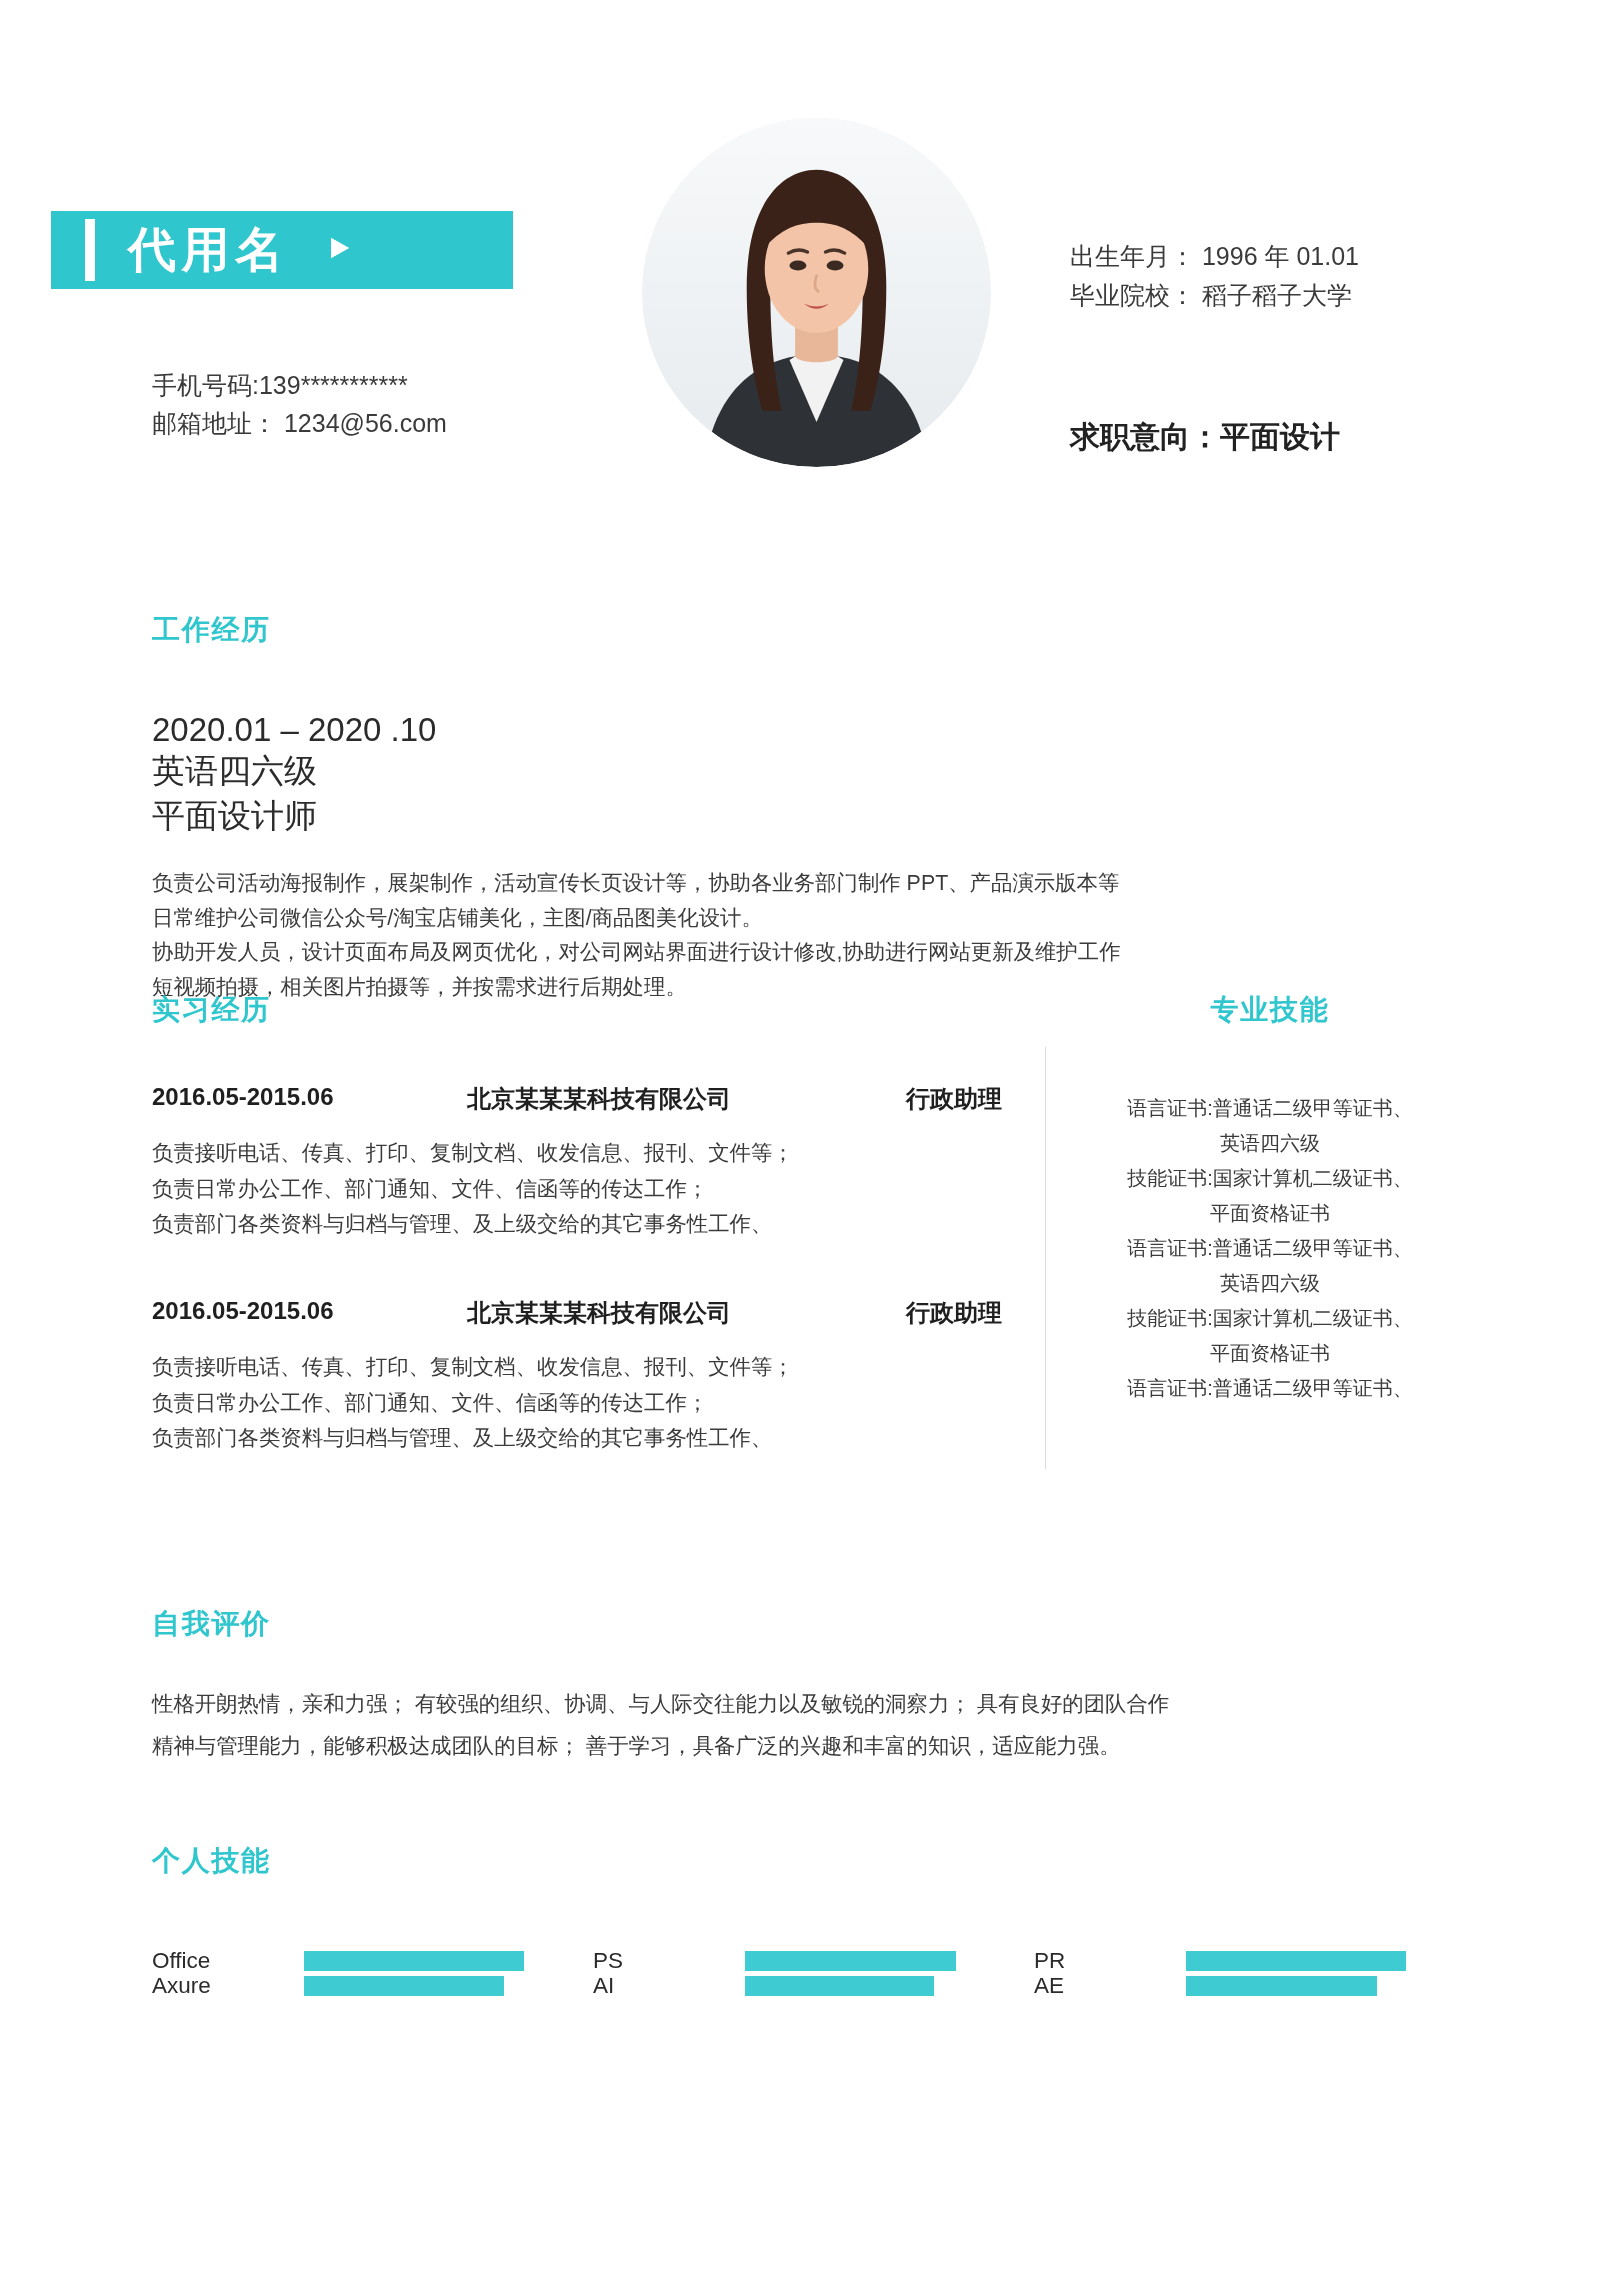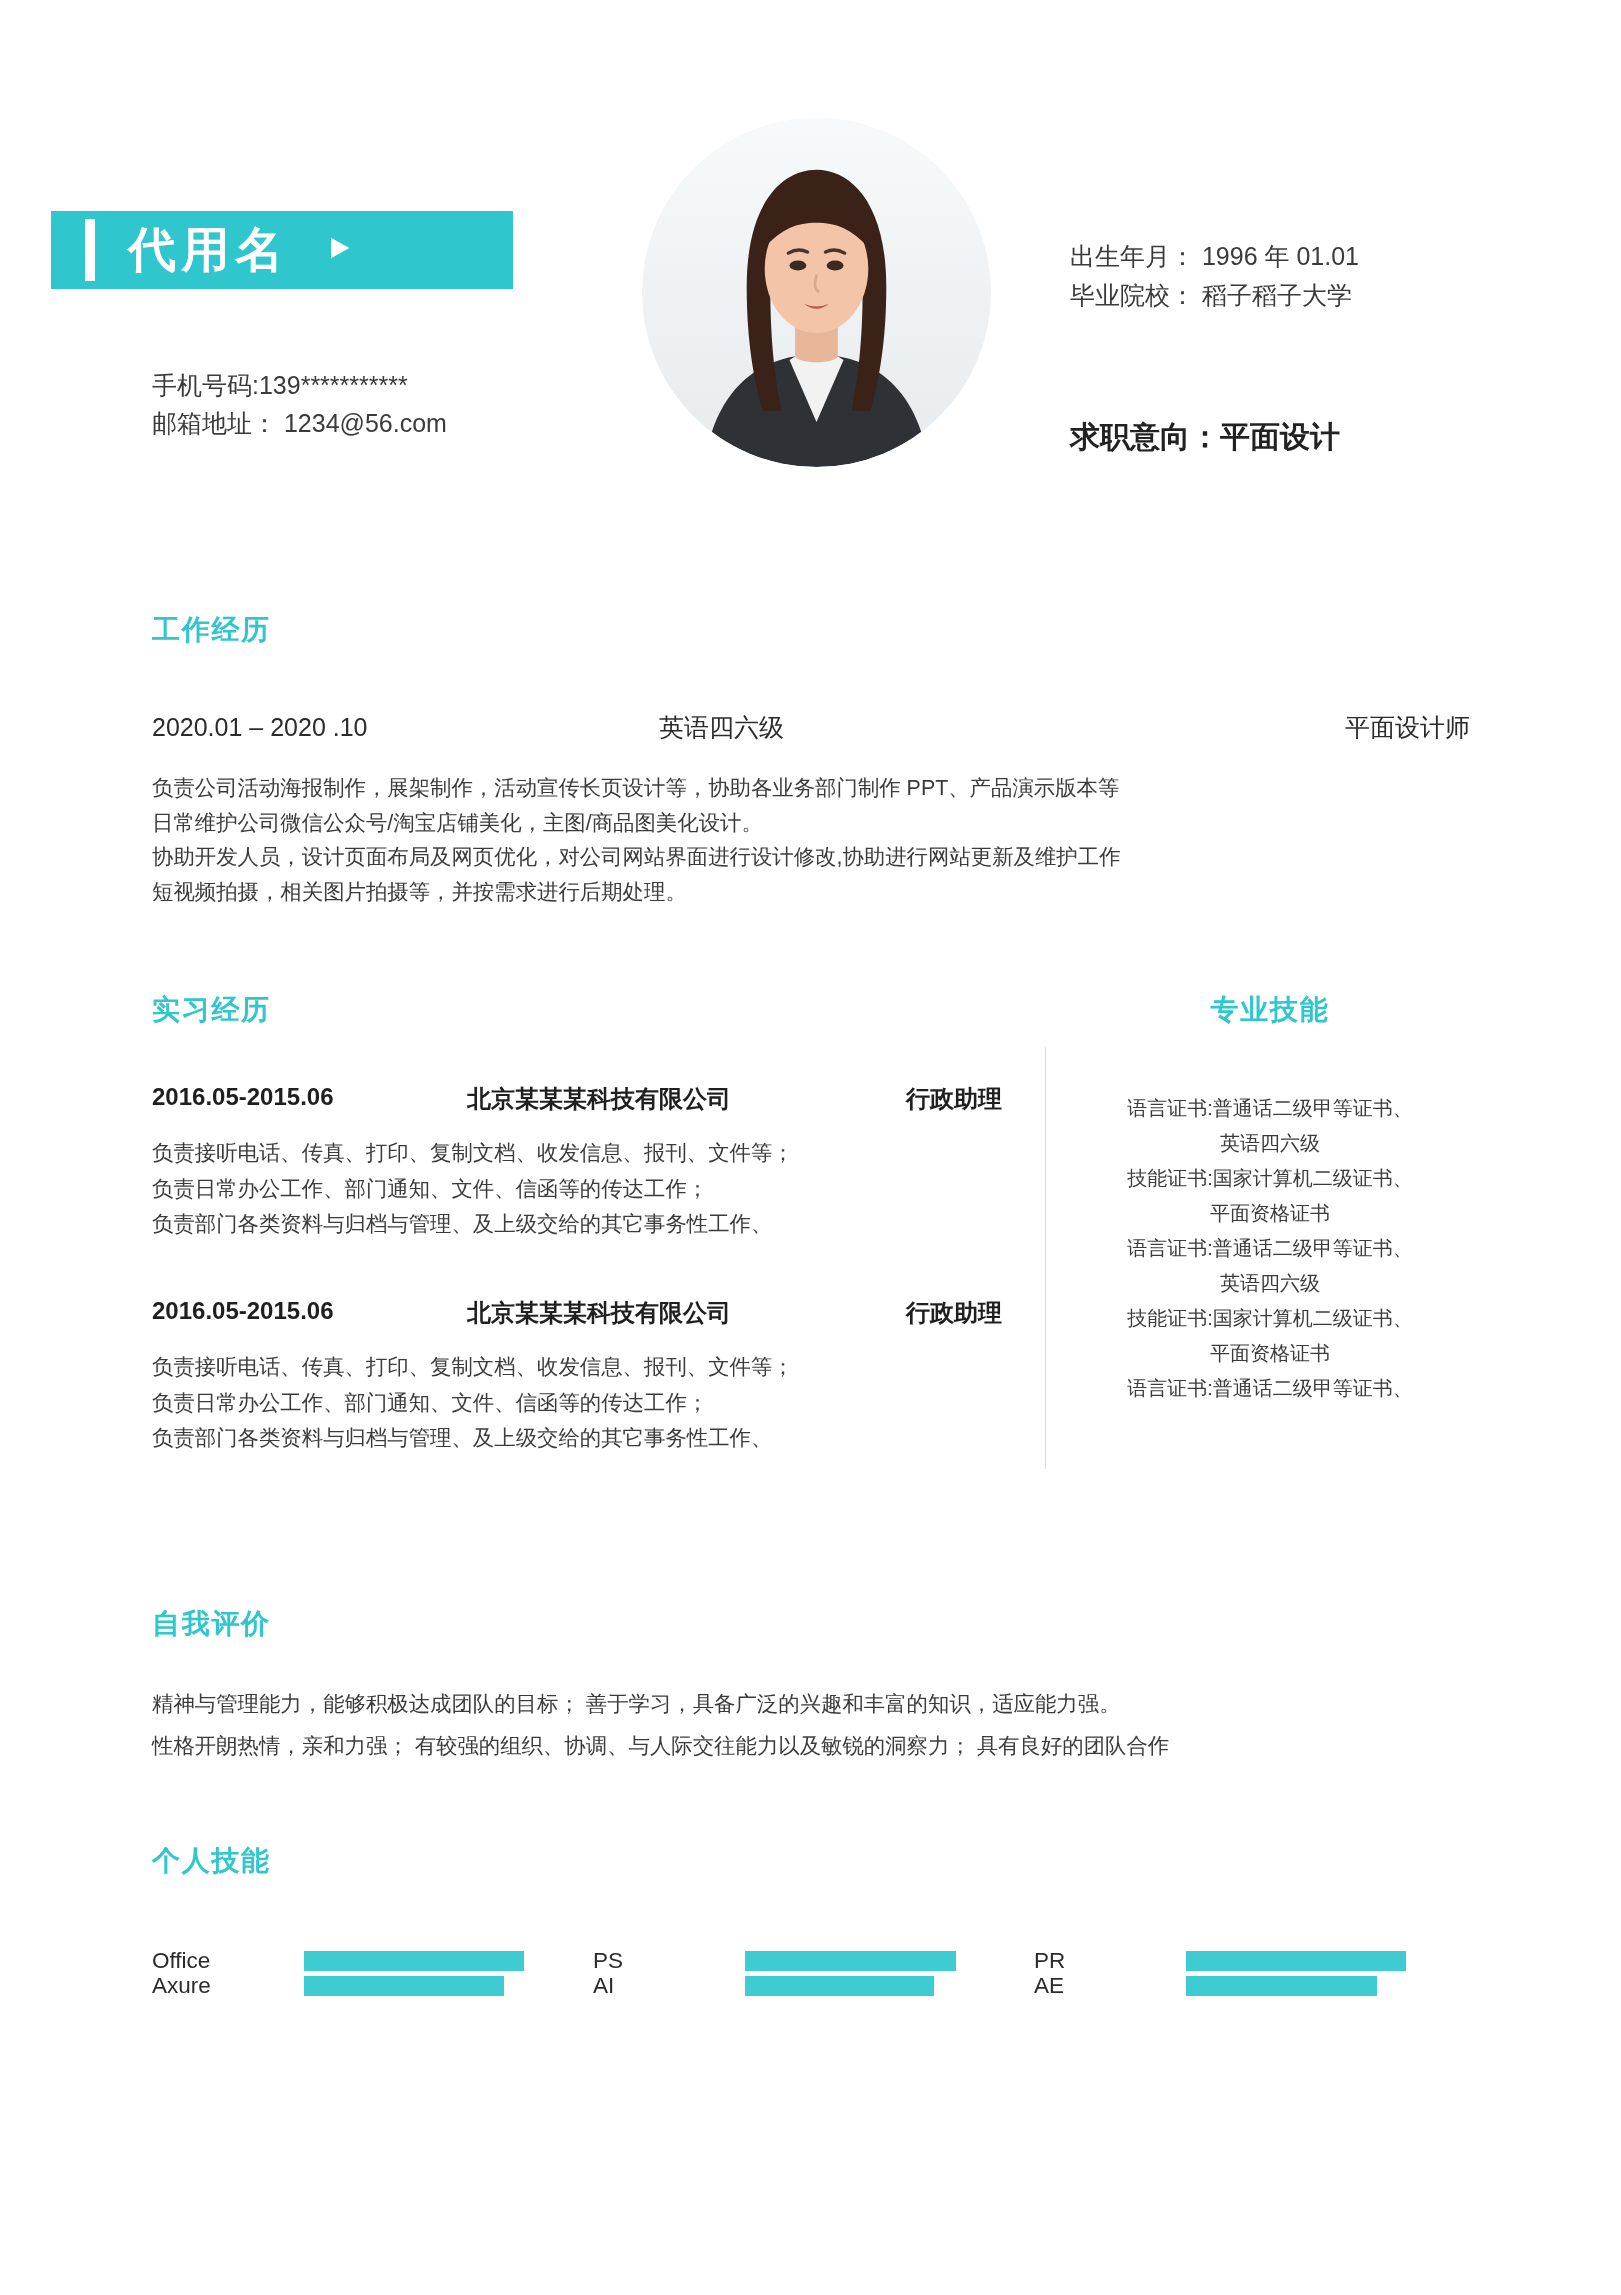--- a/index.html
+++ b/index.html
@@ -108,22 +108,23 @@
     position: absolute;
     left: 152px;
     top: 583px;
     width: 1318px;
     margin-top: 28px;
   }
   .row-head {
     display: flex;
     align-items: baseline;
     margin-top: 62px;
-    font-size: 25px;
+    font-size: 33px;
     color: #2b2b2b;
+    flex-direction: column;
   }
   .row-head .c1 { width: 507px; }
   .row-head .c2 { width: 507px; text-align: left; }
   .row-head .c3 { flex: 1; text-align: right; }
   .body-lines {
     margin-top: 27px;
     font-size: 21.4px;
     line-height: 1.62;
     color: #3b3b3b;
   }
@@ -358,22 +359,22 @@
         <div>技能证书:国家计算机二级证书、</div>
         <div>平面资格证书</div>
         <div>语言证书:普通话二级甲等证书、</div>
       </div>
     </div>
   </div>
 
   <div class="self">
     <div class="sec-title" style="color: rgb(47, 198, 206);">自我评价</div>
     <div class="self-body">
+      <div>性格开朗热情，亲和力强；  有较强的组织、协调、与人际交往能力以及敏锐的洞察力；  具有良好的团队合作</div>
       <div>精神与管理能力，能够积极达成团队的目标；  善于学习，具备广泛的兴趣和丰富的知识，适应能力强。</div>
-      <div>性格开朗热情，亲和力强；  有较强的组织、协调、与人际交往能力以及敏锐的洞察力；  具有良好的团队合作</div>
     </div>
   </div>
 
   <div class="pskills">
     <div class="sec-title" style="color: rgb(47, 198, 206);">个人技能</div>
     <div class="bars">
 
       <div class="bar-item">
         <div class="bar-label">Office</div>
         <div class="bar-track">

